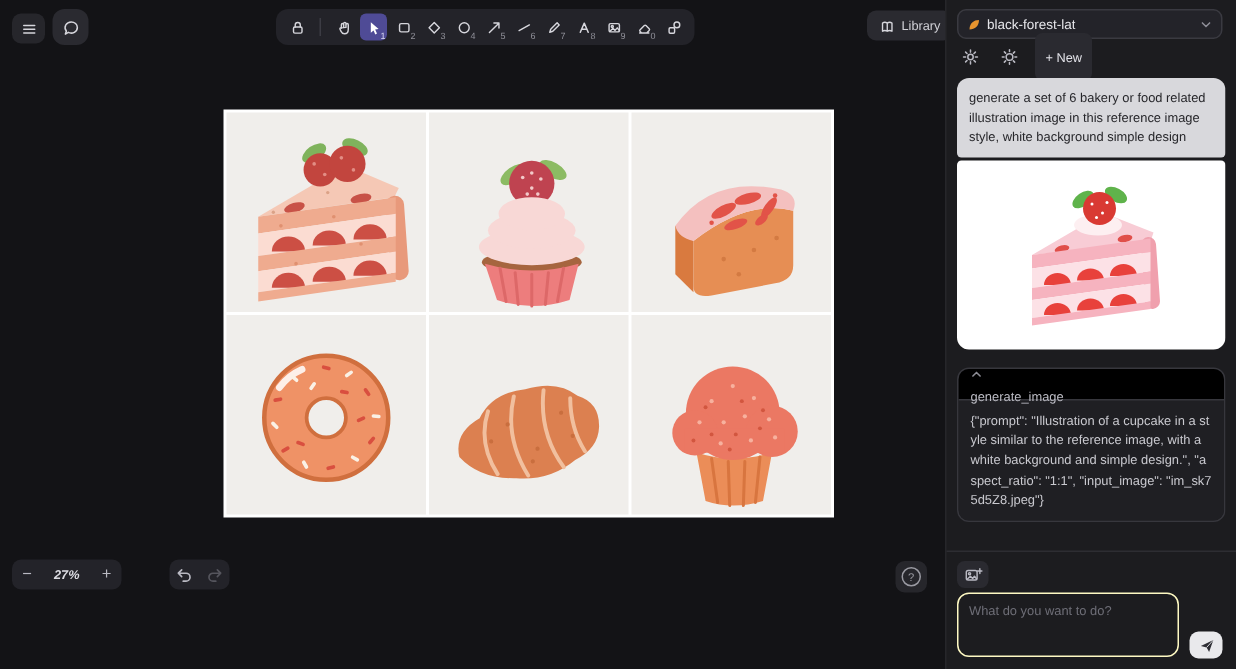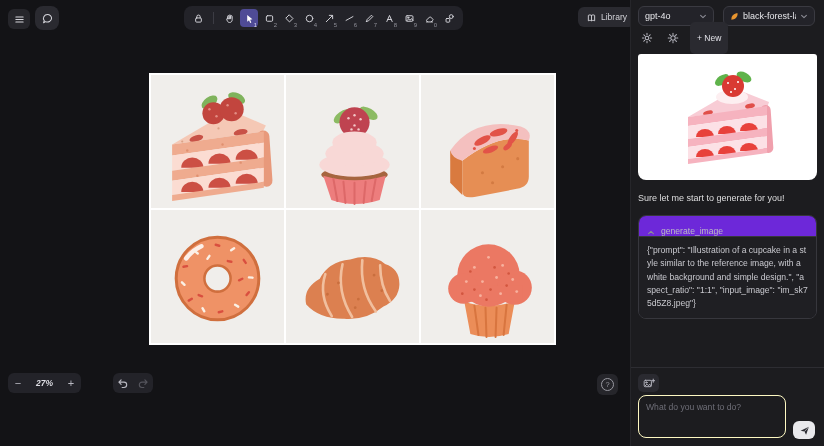--- a/index.html
+++ b/index.html
@@ -76,22 +76,22 @@
   .new-btn { height:18px; padding:16px 7px; background:#2a2a30; border-radius:5px; font-size:8.5px;
              color:#e2e2e8; display:flex; align-items:center; cursor:pointer; }
 
   .chat-scroll { position:absolute; top:52px; left:7px; right:7px; bottom:80px; overflow:hidden; }
   .bubble { background:#d8d8dc; border-radius:8px 8px 3px 3px; padding:7px 8px;
             font-size:8.6px; line-height:1.5; color:#26262a; }
   .ref-image { margin-top:2px; background:#ffffff; border-radius:3px 3px 8px 8px; height:126px;
                display:flex; align-items:center; justify-content:center; }
   .assistant { margin-top:13px; font-size:9px; color:#dededf; }
   .tool-call { margin-top:12px; border:1px solid #37373d; border-radius:8px; overflow:hidden; }
-  .tc-head { height:20px; background:#6d28d9; display:flex; align-items:flex-end; gap:6px;
-             padding:0 8px; font-size:8.6px; color:#bcbcc4; cursor:pointer; }
+  .tc-head { height:20px; background:#000000; display:flex; align-items:flex-start; gap:6px;
+             padding:0 8px; font-size:8.6px; color:#bcbcc4; cursor:pointer;flex-direction:column; }
   .tc-body { background:#1f1f23; border-top:1px solid #37373d; padding:7px 8px; font-size:8.6px;
              line-height:1.55; color:#c9c9cf; word-break:break-all; }
 
   .panel .divider { position:absolute; left:0; right:0; top:367px; height:1px; background:#2d2d32; }
   .attach-btn { position:absolute; top:374px; left:7px; width:21px; height:18px; background:#2a2a30;
                 border-radius:5px; display:flex; align-items:center; justify-content:center; cursor:pointer; }
   .prompt-input { position:absolute; top:395px; left:7px; width:148px; height:43px; background:transparent;
                   border:1px solid #fef9c3; border-radius:8px; color:#e4e4e7; font-size:8.6px;
                   padding:6px 7px; resize:none; outline:none; font-family:"Liberation Sans", sans-serif; }
   .prompt-input::placeholder { color:#6e6e77; }
@@ -376,26 +376,20 @@
     </div>
 
     <div class="help-btn">
       <span class="qm">?</span>
     </div>
   </div>
 
   <div class="panel">
 
     <div class="selects">
-      <div class="select model">
-        <span class="lbl">gpt-4o</span>
-        <svg class="chev" viewBox="0 0 10 8">
-            <path d="M2,2.5 L5,5.5 L8,2.5"></path>
-          </svg>
-      </div>
       <div class="select provider">
         <svg width="9" height="9" viewBox="0 0 10 10" style="flex:none">
           <path d="M1.5,8.5 C1.5,4 4.5,1.5 8.5,1.5 C8.5,6 5.5,8.5 1.5,8.5 Z" fill="#e8952f"></path>
         </svg>
         <span class="lbl">black-forest-lat</span>
         <svg class="chev" viewBox="0 0 10 8">
             <path d="M2,2.5 L5,5.5 L8,2.5"></path>
           </svg>
       </div>
     </div>
@@ -410,20 +404,21 @@
       <div class="icon-btn">
         <svg class="mi" viewBox="0 0 14 14">
           <circle cx="7" cy="7" r="2.6"></circle>
           <path d="M7,1.4 V2.8 M7,11.2 V12.6 M1.4,7 H2.8 M11.2,7 H12.6 M3,3 L4,4 M10,10 L11,11 M11,3 L10,4 M4,10 L3,11"></path>
         </svg>
       </div>
       <div class="new-btn">+ New</div>
     </div>
 
     <div class="chat-scroll">
+      <div class="bubble">generate a set of 6 bakery or food related illustration image in this reference image style, white background simple design</div>
 
       <div class="ref-image">
         <svg width="112" height="112" viewBox="0 0 112 112">
           <path d="M16,56 L64,28 L97,41 L95,47 Z" fill="#f8ccd5"></path>
           <ellipse cx="50" cy="19" rx="8" ry="4.5" fill="#5fb34b" transform="rotate(-35 50 19)"></ellipse>
           <ellipse cx="72" cy="16" rx="8" ry="4.5" fill="#5fb34b" transform="rotate(28 72 16)"></ellipse>
           <ellipse cx="60" cy="36" rx="16" ry="7" fill="#fdeff1"></ellipse>
           <circle cx="61" cy="25" r="11" fill="#d93a33"></circle>
           <circle cx="56" cy="22" r="1" fill="#ffffff"></circle>
             <circle cx="63" cy="28" r="1" fill="#ffffff"></circle>
@@ -439,21 +434,20 @@
           <path d="M68,70 A9,8 0 0 1 86,70 Z" fill="#e8413b"></path>
           <path d="M16,78 L95,67 L95,75 L16,86 Z" fill="#f6b3bf"></path>
           <path d="M16,86 L95,75 L95,87 L16,98 Z" fill="#fce1e6"></path>
           <path d="M24,96 A9,8 0 0 1 42,96 Z" fill="#e8413b"></path>
           <path d="M46,93 A9,8 0 0 1 64,93 Z" fill="#e8413b"></path>
           <path d="M68,90 A9,8 0 0 1 86,90 Z" fill="#e8413b"></path>
           <path d="M16,98 L95,87 L95,92 L16,103 Z" fill="#f6b3bf"></path>
         </svg>
       </div>
 
-      <div class="assistant">Sure let me start to generate for you!</div>
 
       <div class="tool-call">
         <div class="tc-head">
           <svg class="chev" style="margin:0" viewBox="0 0 10 8">
               <path d="M2,5.5 L5,2.5 L8,5.5"></path>
             </svg>
           <span>generate_image</span>
         </div>
         <div class="tc-body">{"prompt": "Illustration of a cupcake in a style similar to the reference image, with a white background and simple design.", "aspect_ratio": "1:1", "input_image": "im_sk75d5Z8.jpeg"}</div>
       </div>

